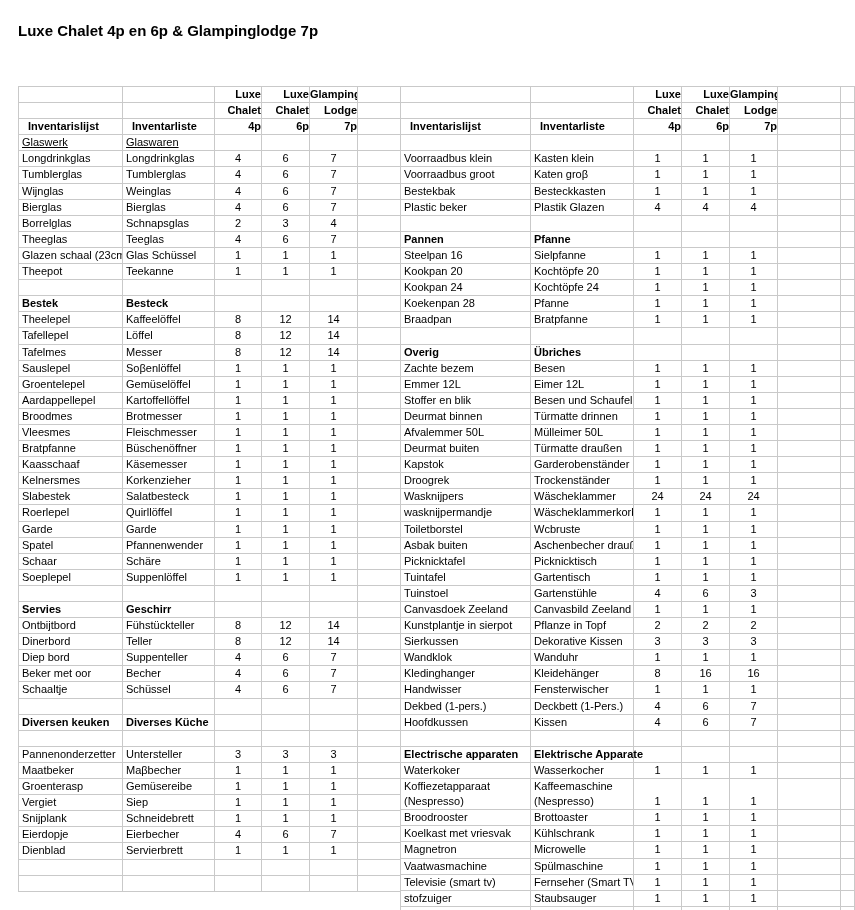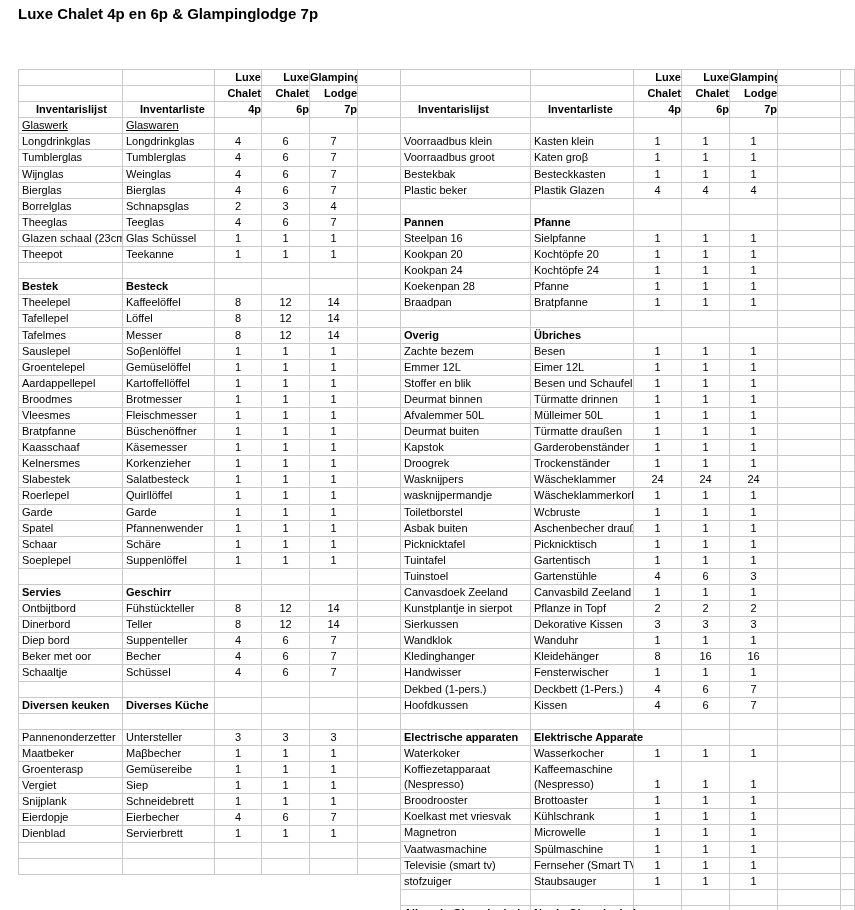--- a/index.html
+++ b/index.html
@@ -1,31 +1,31 @@
 <!DOCTYPE html>
 <html><head>
 <meta charset="utf-8">
 <style>
   html,body{margin:0;padding:0;}
   body{width:855px;height:910px;overflow:hidden;background:#fff;
        font-family:"Liberation Sans",sans-serif;}
-  .sheet{position:relative;width:855px;height:800px;background:#fff;}
+  .sheet{position:relative;width:855px;height:800px;background:#fff;margin-top:17px;}
   .title{position:absolute;left:18px;top:5px;font-size:15px;font-weight:bold;
          color:#000;white-space:nowrap;}
   table{border-collapse:collapse;table-layout:fixed;position:absolute;top:69px;
         font-size:11px;color:#000;}
   #t-left{left:18px;width:382px;}
   #t-right{left:400px;width:454px;}
   td{border:1px solid #c9c9c9;padding:0;height:15.1px;line-height:15.1px;
      vertical-align:bottom;white-space:nowrap;overflow:hidden;
      font-size:11px;color:#000;}
   td.name{padding:0 0 0 3px;text-align:left;}
   td.qty{text-align:center;}
   td.hc{text-align:right;font-weight:bold;}
-  td.hl{padding-left:17px;text-align:left;font-weight:bold;}
+  td.hl{padding-left:9px;text-align:left;font-weight:bold;}
   td.spill{overflow:visible;}
   .b{font-weight:bold;}
   .u span{text-decoration:underline;}
   td.wrap{vertical-align:bottom;}
   td.wrap .ln{display:block;height:15.1px;line-height:15.1px;overflow:hidden;}
   td.wrap.qtycol .ln{text-align:center;}
 </style>
 </head>
 <body>
 

